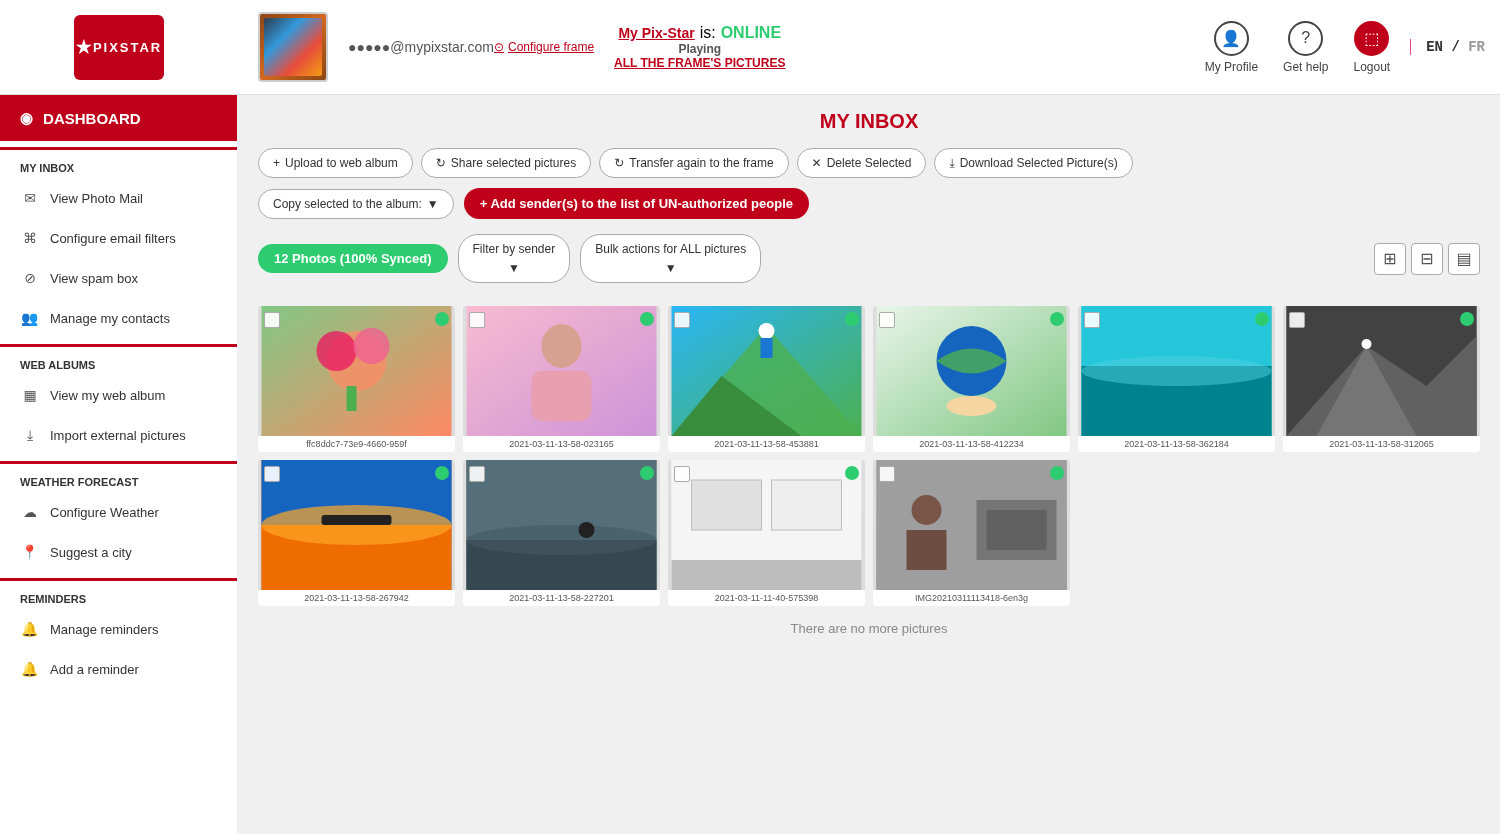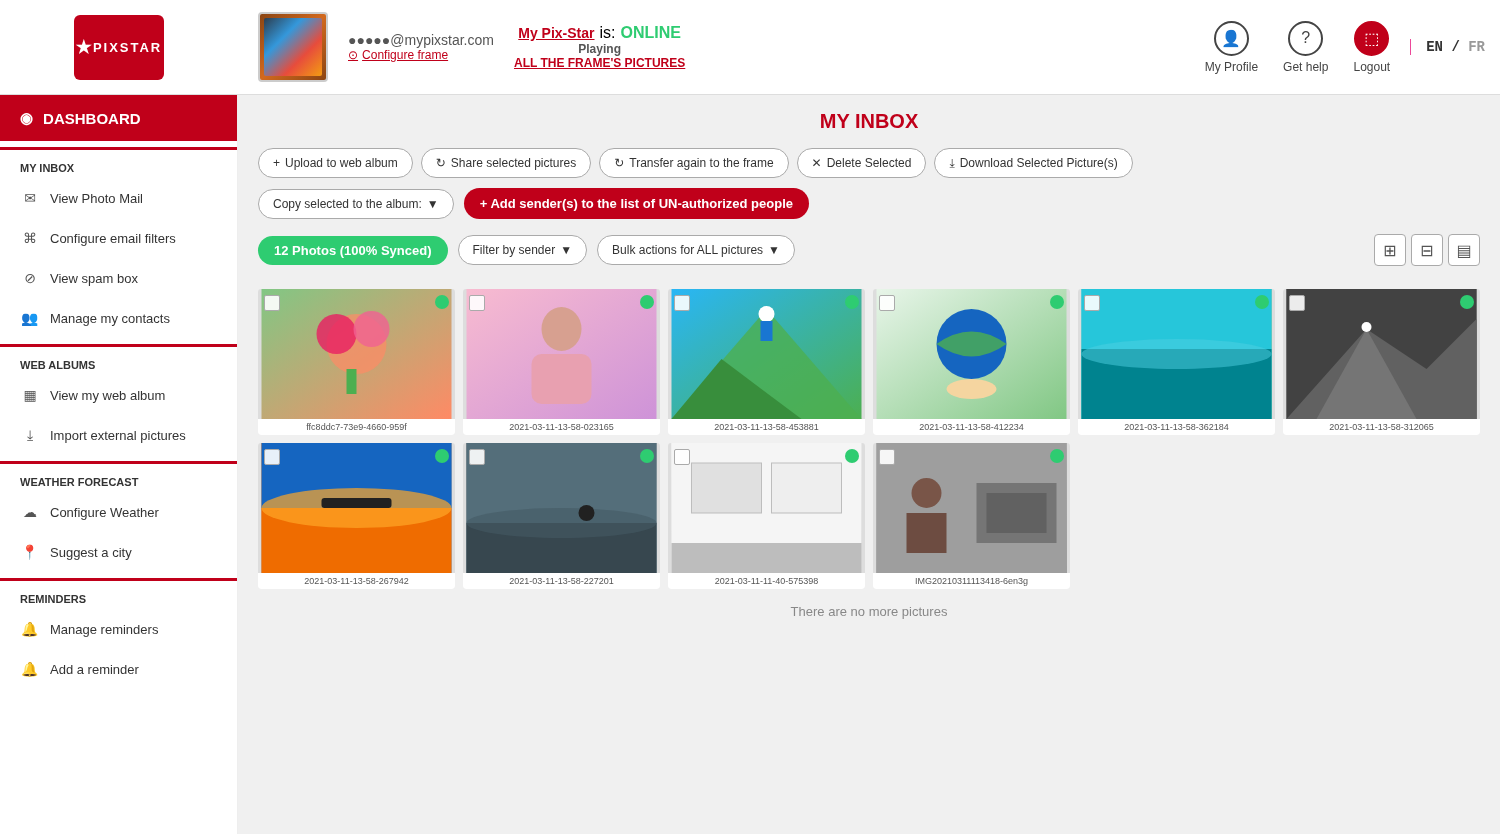--- a/index.html
+++ b/index.html
@@ -54,21 +54,20 @@
     }
     .frame-thumbnail::after {
       content: '';
       position: absolute;
       inset: 4px;
       background: linear-gradient(135deg, #2c3e50, #3498db, #e74c3c, #f39c12);
       border-radius: 2px;
     }
     .frame-email-area {
       display: flex;
-      flex-direction: column;
     }
     .frame-email {
       font-size: 14px;
       color: #555;
     }
     .configure-frame {
       color: #c0001a;
       font-size: 12px;
       text-decoration: underline;
       cursor: pointer;
@@ -286,20 +285,21 @@
       padding: 7px 14px;
       border: 1.5px solid #aaa;
       border-radius: 20px;
       background: white;
       font-size: 12px;
       color: #333;
       cursor: pointer;
       display: flex;
       align-items: center;
       gap: 5px;
+      flex-direction: column;
     }
     .view-toggle-area {
       margin-left: auto;
       display: flex;
       gap: 5px;
     }
     .view-btn {
       width: 32px;
       height: 32px;
       border: 1.5px solid #aaa;

